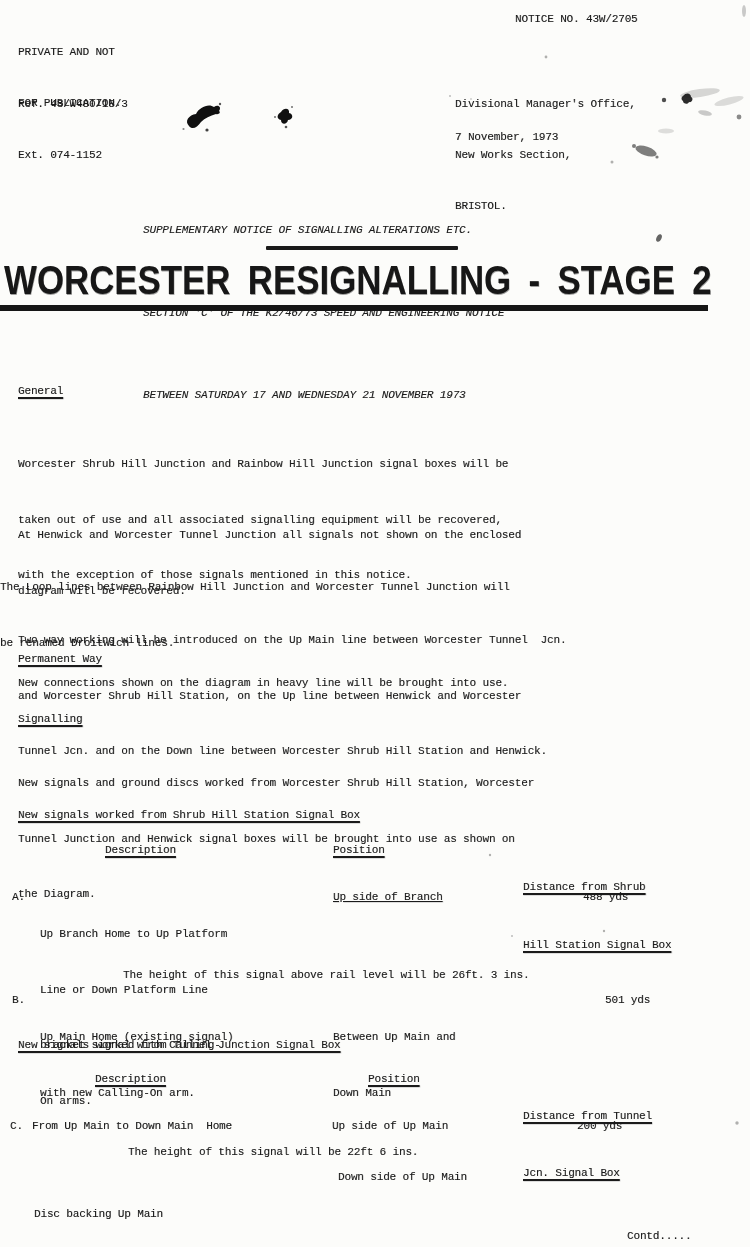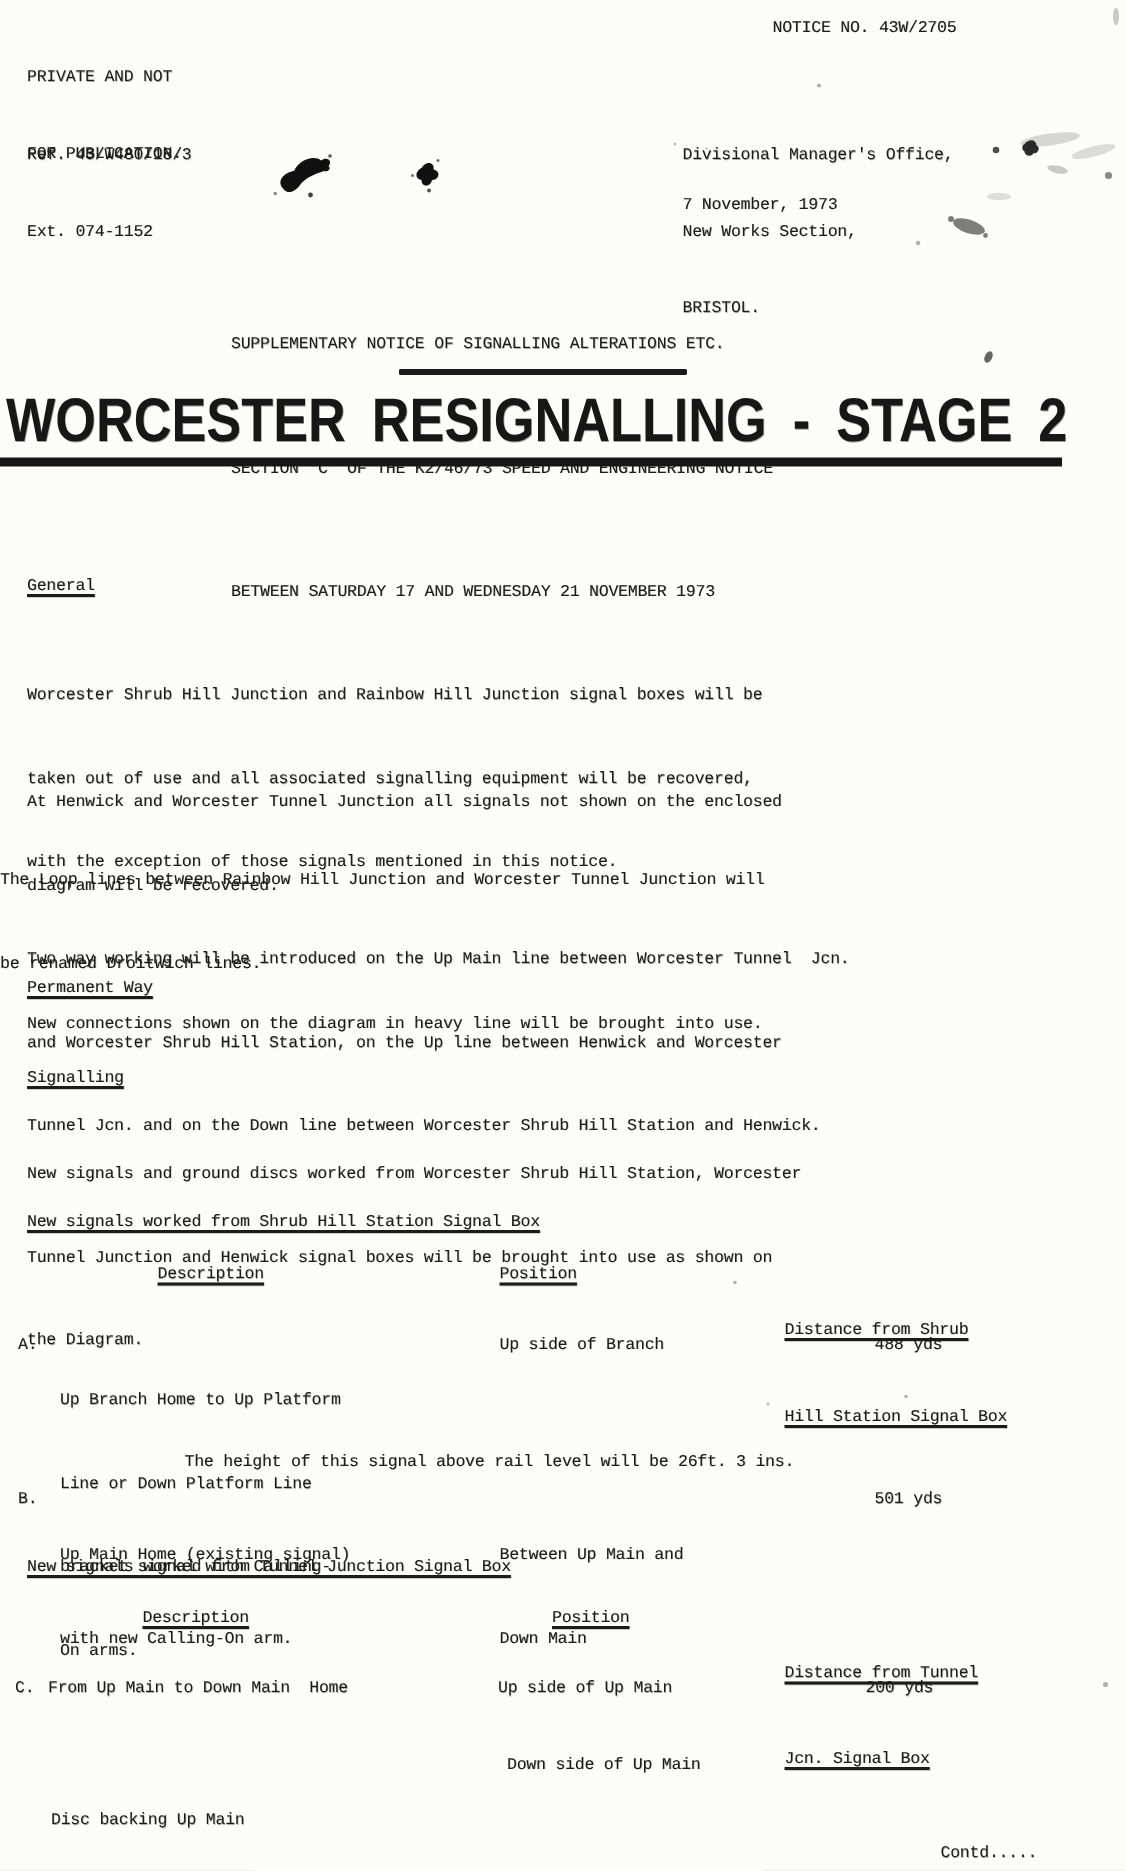--- a/index.html
+++ b/index.html
@@ -49,21 +49,21 @@
   </div>
 
   <div class="tw lh17" style="left:455px; top:62px;">
     <div>Divisional Manager's Office,</div>
     <div>New Works Section,</div>
     <div>BRISTOL.</div>
   </div>
 
   <div class="tw" style="left:455px; top:128px;">7 November, 1973</div>
 
-  <div class="tw subject" style="left:154px; top:162px;">
+  <div class="tw subject" style="left:143px; top:162px;font-style:italic;">
     <div>SUPPLEMENTARY NOTICE OF SIGNALLING ALTERATIONS ETC.</div>
     <div>SECTION 'C' OF THE K2/46/73 SPEED AND ENGINEERING NOTICE</div>
     <div>BETWEEN SATURDAY 17 AND WEDNESDAY 21 NOVEMBER 1973</div>
   </div>
 
   <div class="rule-short"></div>
 
   <div class="main-title">WORCESTER RESIGNALLING - STAGE 2</div>
   <div class="rule-thick"></div>
 
@@ -110,50 +110,51 @@
     <div style="margin-top:2.5px;"><span class="ul">Hill Station Signal Box</span></div>
   </div>
 
   <div class="tw" style="left:12px; top:888px;">A.</div>
   <div class="tw" style="left:40px; top:888px;">
     <div>Up Branch Home to Up Platform</div>
     <div>Line or Down Platform Line</div>
     <div>bracket signal with Calling-</div>
     <div>On arms.</div>
   </div>
-  <div class="tw" style="left:333px; top:888px;">Up side of Branch</div>
+  <div class="tw" style="left:333px; top:888px;text-decoration:underline;">Up side of Branch</div>
   <div class="tw" style="left:583px; top:888px;">488 yds</div>
 
   <div class="tw" style="left:123px; top:966px;">The height of this signal above rail level will be 26ft. 3 ins.</div>
 
   <div class="tw" style="left:12px; top:991px;">B.</div>
   <div class="tw" style="left:40px; top:991px;">
     <div>Up Main Home (existing signal)</div>
     <div>with new Calling-On arm.</div>
   </div>
   <div class="tw" style="left:333px; top:991px;">
     <div>Between Up Main and</div>
     <div>Down Main</div>
   </div>
-  <div class="tw" style="left:583px; top:991px;">501 yds</div>
+  <div class="tw" style="left:605px; top:991px;">501 yds</div>
 
   <div class="tw" style="left:18px; top:1036px;"><span class="ul">New signals worked from Tunnel Junction Signal Box</span></div>
 
   <div class="tw" style="left:95px; top:1070px;"><span class="ul">Description</span></div>
   <div class="tw" style="left:368px; top:1070px;"><span class="ul">Position</span></div>
   <div class="tw" style="left:523px; top:1070px;">
     <div><span class="ul">Distance from Tunnel</span></div>
     <div style="margin-top:1px;"><span class="ul">Jcn. Signal Box</span></div>
   </div>
 
   <div class="tw" style="left:10px; top:1117px;">C.</div>
   <div class="tw" style="left:32px; top:1117px;">From Up Main to Down Main  Home</div>
   <div class="tw" style="left:332px; top:1117px;">Up side of Up Main</div>
   <div class="tw" style="left:577px; top:1117px;">200 yds</div>
 
+  <div class="tw" style="left:128px; top:1143px;">The height of this signal will be 22ft 6 ins.</div>
 
   <div class="tw" style="left:34px; top:1168px;">
     <div>Disc backing Up Main</div>
     
   </div>
   <div class="tw" style="left:338px; top:1168px;">Down side of Up Main</div>
 
   <div class="tw" style="left:627px; top:1227px;">Contd.....</div>
 
   <svg class="ink-layer" width="750" height="1247" viewBox="0 0 750 1247">

